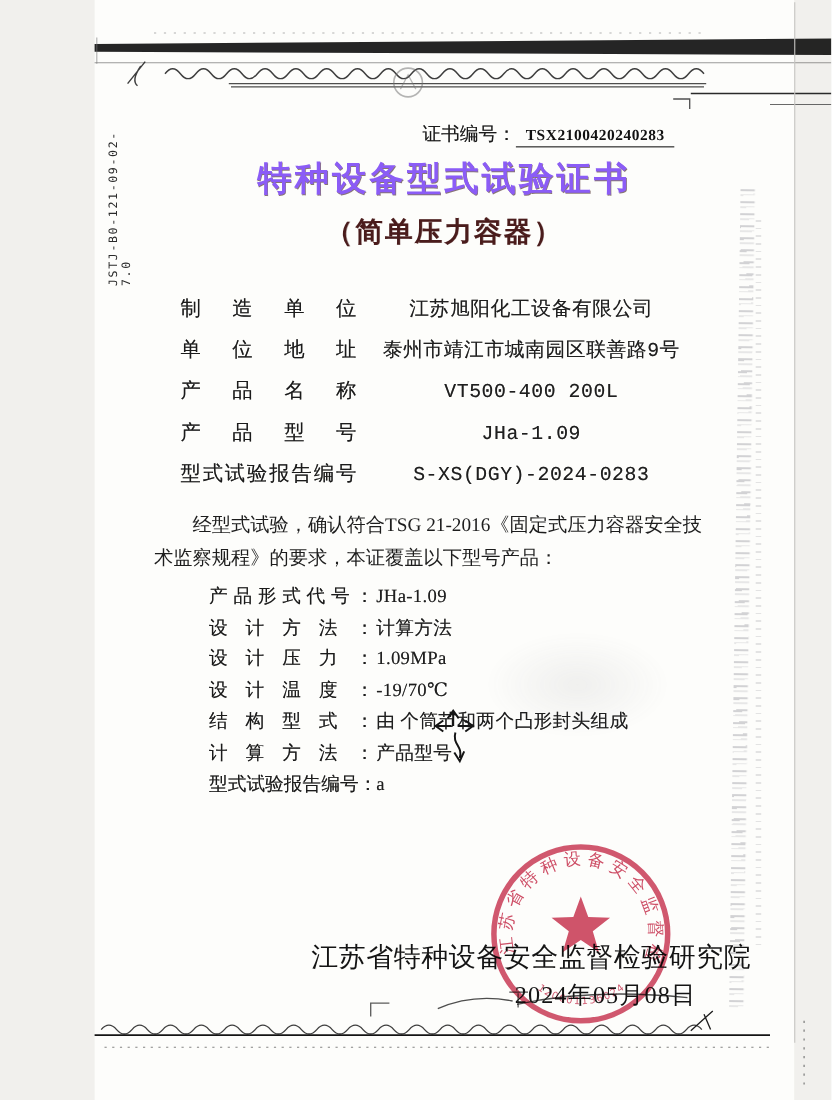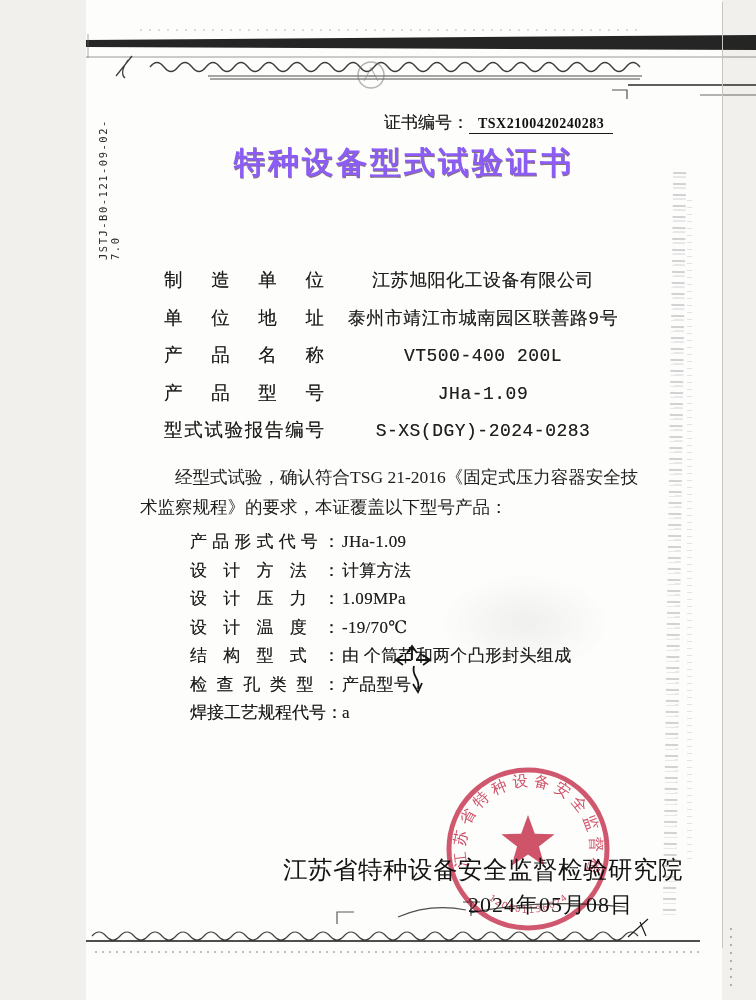--- a/index.html
+++ b/index.html
@@ -103,20 +103,21 @@
   <div class="abs smudge"></div>
 
   <div class="abs vcode">JSTJ-B0-121-09-02-7.0</div>
 
   <div class="abs certline">
     <span class="certlabel txt">证书编号：</span>
     <span class="certvalue">TSX2100420240283</span>
   </div>
 
   <div class="abs title">特种设备型式试验证书</div>
+  <div class="abs subtitle">（简单压力容器）</div>
 
   <div class="abs fields">
     <div class="field-row">
       <span class="field-label txt">制造单位</span>
       <span class="field-value txt">江苏旭阳化工设备有限公司</span>
     </div>
     <div class="field-row">
       <span class="field-label txt">单位地址</span>
       <span class="field-value txt">泰州市靖江市城南园区联善路9号</span>
     </div>
@@ -151,25 +152,25 @@
     </div>
     <div class="spec-row">
       <span class="spec-label txt">设计温度：</span>
       <span class="spec-value txt">-19/70℃</span>
     </div>
     <div class="spec-row">
       <span class="spec-label txt">结构型式：</span>
       <span class="spec-value txt">由 个筒节和两个凸形封头组成</span>
     </div>
     <div class="spec-row">
-      <span class="spec-label txt">检查孔类型：</span>
+      <span class="spec-label txt">计算方法：</span>
       <span class="spec-value txt">产品型号</span>
     </div>
     <div class="spec-row">
-      <span class="spec-label txt">焊接工艺规程代号：</span>
+      <span class="spec-label txt">型式试验报告编号：</span>
       <span class="spec-value txt">a</span>
     </div>
   </div>
 
   <svg class="abs cursor" width="40" height="54" viewBox="0 0 40 54">
     <g stroke="#151515" stroke-width="1.8" fill="none">
       <path d="M18,16 V3 M13,9 L18,2 L23,9"></path>
       <path d="M16,16 H3 M9,11 L2,16 L9,21"></path>
       <path d="M22,16 H35 M29,11 L36,16 L29,21"></path>
       <path d="M20,22 C17,33 27,34 24,45 M19,40 L24,48 L28,39"></path>

